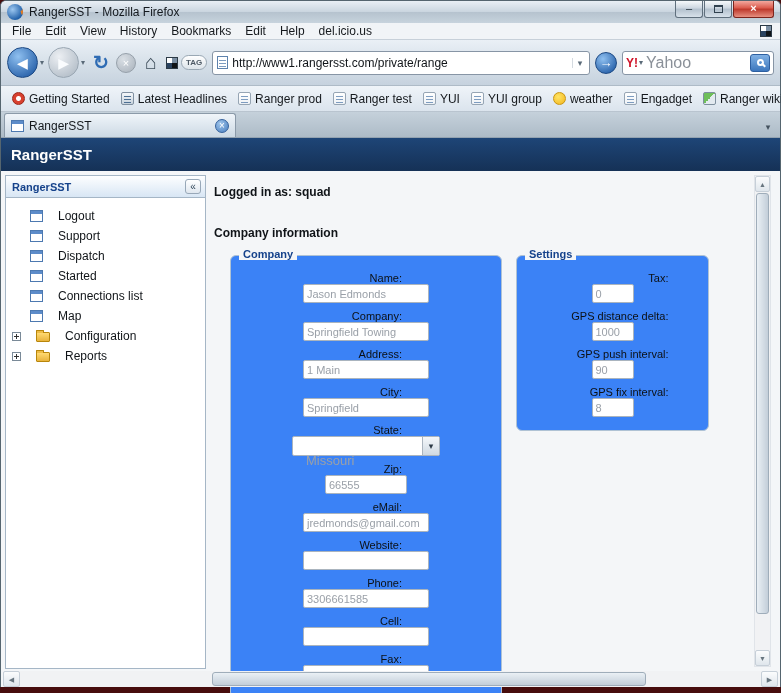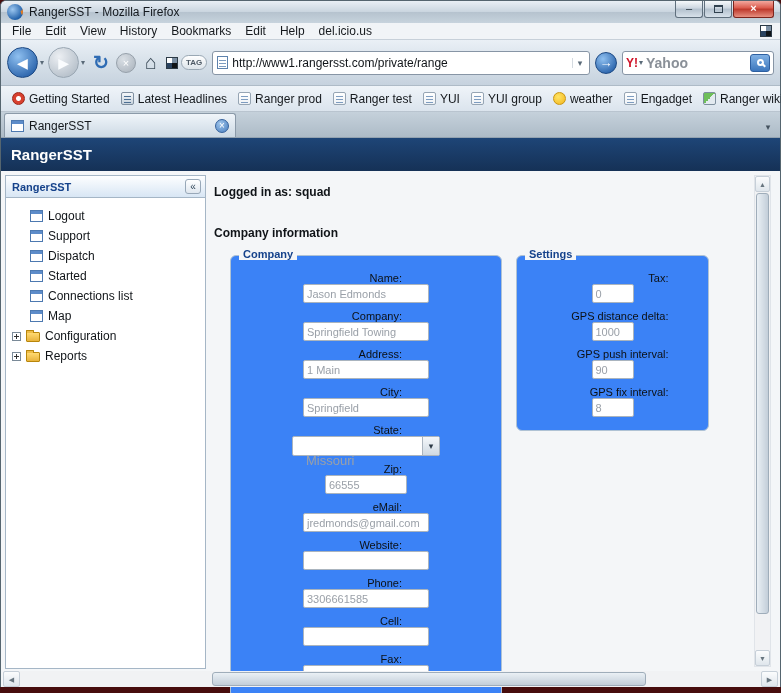--- a/index.html
+++ b/index.html
@@ -49,21 +49,21 @@
   .pageico{width:11px;height:13px;border:1px solid #5d82ad;background:#fff;position:relative;flex:none;margin-right:4px;}
   .pageico::before{content:"";position:absolute;left:1px;right:1px;top:3px;height:7px;
           background:repeating-linear-gradient(#7d9cc0 0 1px,transparent 1px 3px);}
   .urlinput{flex:1;min-width:0;border:none;outline:none;font-size:12px;color:#101418;background:transparent;}
   .urldrop{width:15px;text-align:center;font-size:9px;color:#5a6a78;border-left:1px solid #d4dae0;cursor:pointer;}
   .gobtn{width:22px;height:22px;border-radius:50%;background:radial-gradient(circle at 35% 30%,#8fc0f0,#2d66ad 78%);
          border:1px solid #1d4a85;color:#fff;font-size:13px;display:flex;align-items:center;justify-content:center;flex:none;cursor:pointer;}
   .searchbox{width:152px;flex:none;display:flex;align-items:center;height:24px;background:#fff;
              border:1px solid #8795a5;border-radius:3px;padding:0 3px;margin-left:2px;gap:2px;}
   .ybang{color:#cf1126;font-weight:bold;font-size:12px;flex:none;}
-  .searchinput{flex:1;min-width:0;border:none;outline:none;font-size:14px;color:#333;background:transparent;font-weight:bold;}
+  .searchinput{flex:1;min-width:0;border:none;outline:none;font-size:16px;color:#333;background:transparent;}
   .searchinput::placeholder{color:#8a9098;opacity:1;}
   .searchbtn{width:20px;height:18px;border-radius:3px;border:1px solid #2d5fa0;flex:none;cursor:pointer;
              background:linear-gradient(#7fb0e4,#3c77bd);display:flex;align-items:center;justify-content:center;}
   .magnifier{width:7px;height:7px;border:2px solid #fff;border-radius:50%;position:relative;}
   .magnifier::after{content:"";position:absolute;width:5px;height:2px;background:#fff;right:-4px;bottom:-2px;transform:rotate(45deg);}
   
   .bmbar{height:26px;flex:none;display:flex;align-items:center;gap:1px;padding:0 6px;font-size:12px;color:#15191d;
          background:linear-gradient(#eff4f9,#dbe4ed);border-bottom:1px solid #b9c4cf;}
   .bmitem{display:flex;align-items:center;gap:4px;padding:2px 5px;white-space:nowrap;cursor:pointer;}
   .bmicon{width:13px;height:13px;flex:none;position:relative;border-radius:2px;}
@@ -95,21 +95,21 @@
              font-weight:bold;font-size:15px;line-height:33px;padding-left:10px;}
   .contentrow{flex:1;min-height:0;display:flex;padding:4px 0 0 4px;}
   
   .sidebar{width:201px;flex:none;background:#fff;border:1px solid #a5b6c6;display:flex;flex-direction:column;}
   .sidebarhdr{height:22px;flex:none;display:flex;align-items:center;padding:0 4px 0 6px;
               background:linear-gradient(#fdfeff,#d8e6f4);border-bottom:1px solid #a5b6c6;}
   .sidebartitle{color:#15428b;font-weight:bold;font-size:11px;}
   .collapsebtn{margin-left:auto;width:16px;height:15px;border:1px solid #98a8b8;border-radius:3px;cursor:pointer;
                background:linear-gradient(#fff,#dfe7ef);font-size:10px;line-height:13px;text-align:center;color:#34495c;}
   .snavlist{padding-top:8px;}
-  .snav{display:flex;align-items:center;gap:5px;padding:3px 4px 3px 24px;font-size:12px;color:#101418;cursor:pointer;}
+  .snav{display:flex;align-items:center;gap:15px;padding:3px 4px 3px 24px;font-size:12px;color:#101418;cursor:pointer;}
   .snav.tree{padding-left:6px;}
   .expander{width:9px;height:9px;border:1px solid #7a8a98;background:#fff;position:relative;flex:none;cursor:pointer;}
   .expander::before{content:"";position:absolute;left:1px;right:1px;top:3px;height:1px;background:#333;}
   .expander::after{content:"";position:absolute;top:1px;bottom:1px;left:3px;width:1px;background:#333;}
   .folder{width:14px;height:10px;background:linear-gradient(#ffd970,#e8b33c);border:1px solid #b8860b;
           border-radius:1px;position:relative;flex:none;margin-top:2px;}
   .folder::before{content:"";position:absolute;top:-3px;left:-1px;width:6px;height:2px;background:#eebb45;
           border:1px solid #b8860b;border-bottom:none;border-radius:1px 1px 0 0;}
   
   .main{flex:1;min-width:0;padding:10px 0 0 8px;font-size:12px;color:#101418;}

